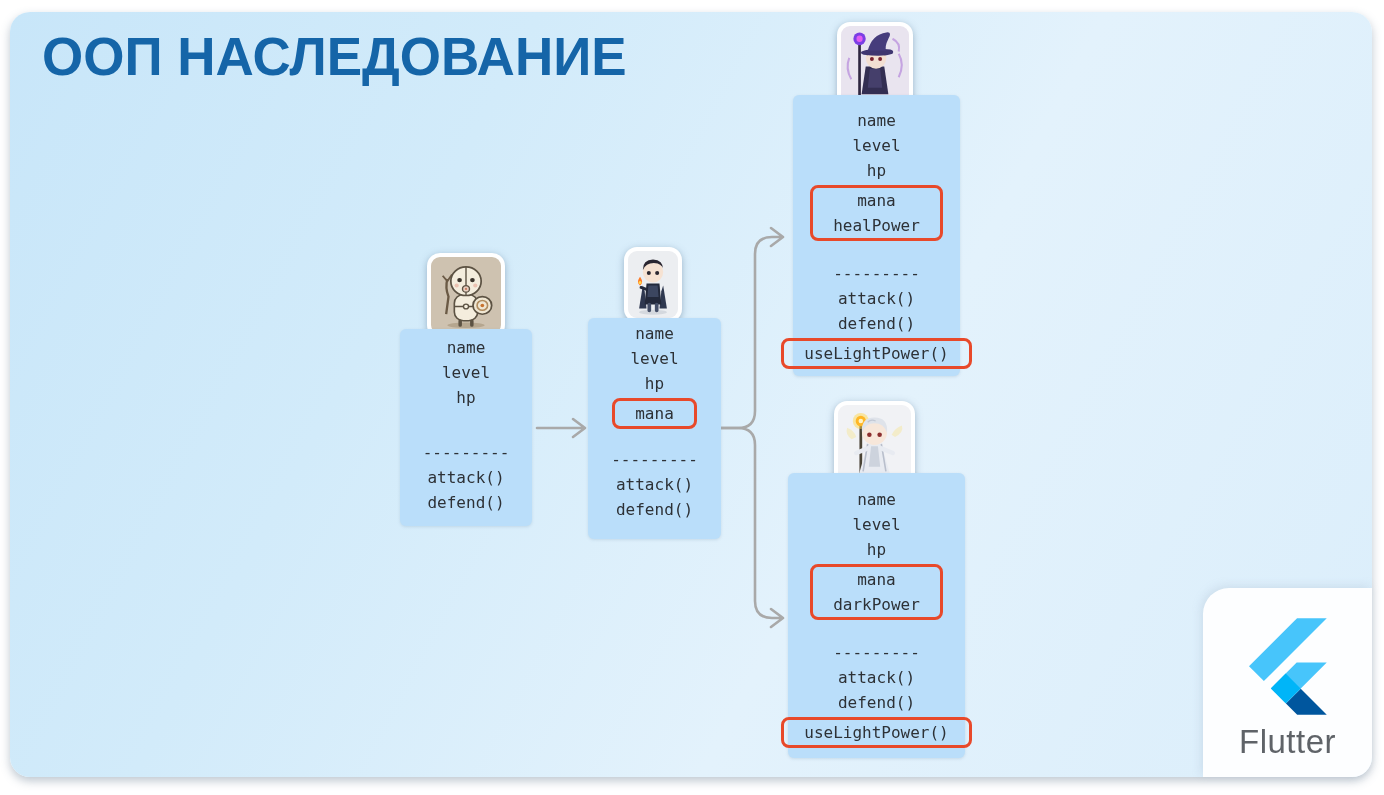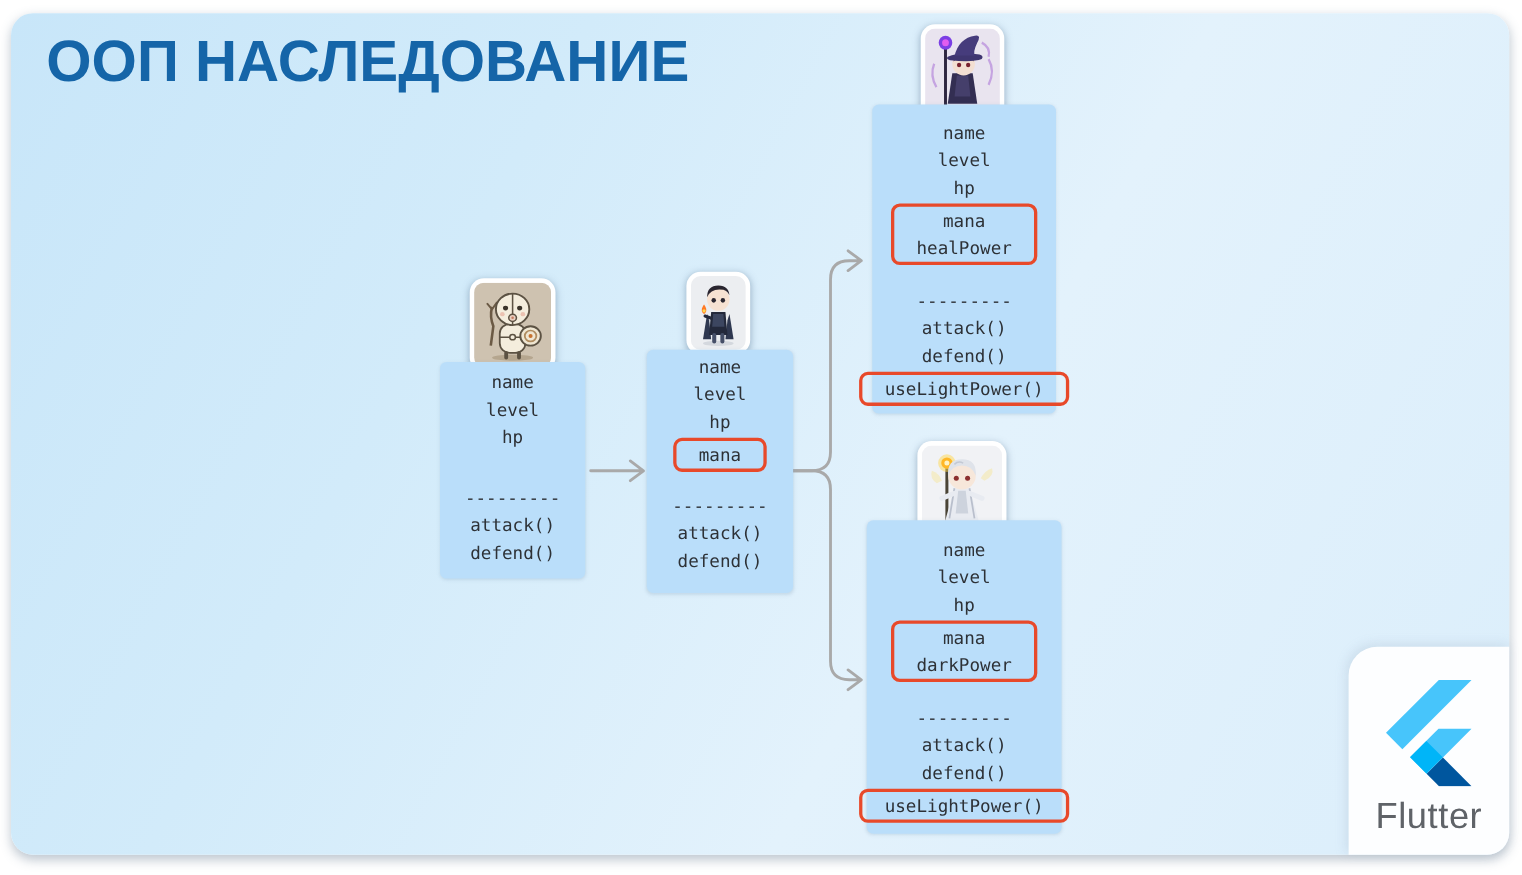--- a/index.html
+++ b/index.html
@@ -29,21 +29,21 @@
   .hl{
     border:3px solid #e8492a;border-radius:8px;padding:0 20px;margin:2px 0;
     display:flex;flex-direction:column;align-items:center;background:transparent;
   }
   .avatar{
     position:absolute;background:#ffffff;border-radius:13px;padding:4px;
     box-shadow:0 2px 7px rgba(90,120,150,.5);box-sizing:border-box;
   }
   .avatar svg{display:block;border-radius:9px;}
   .flutter-card{
-    position:absolute;right:0;bottom:0;width:146px;height:189px;
+    position:absolute;right:0;bottom:0;width:169px;height:189px;
     background:#fdfeff;border-radius:26px 0 20px 0;
     box-shadow:-2px -2px 10px rgba(140,160,180,.22);
     display:flex;flex-direction:column;align-items:center;
   }
   .flutter-logo{margin-top:30px;}
   .flutter-name{font-size:33px;color:#5f6368;margin-top:8px;font-weight:400;letter-spacing:.5px;}
 </style>
 </head>
 <body>
 

